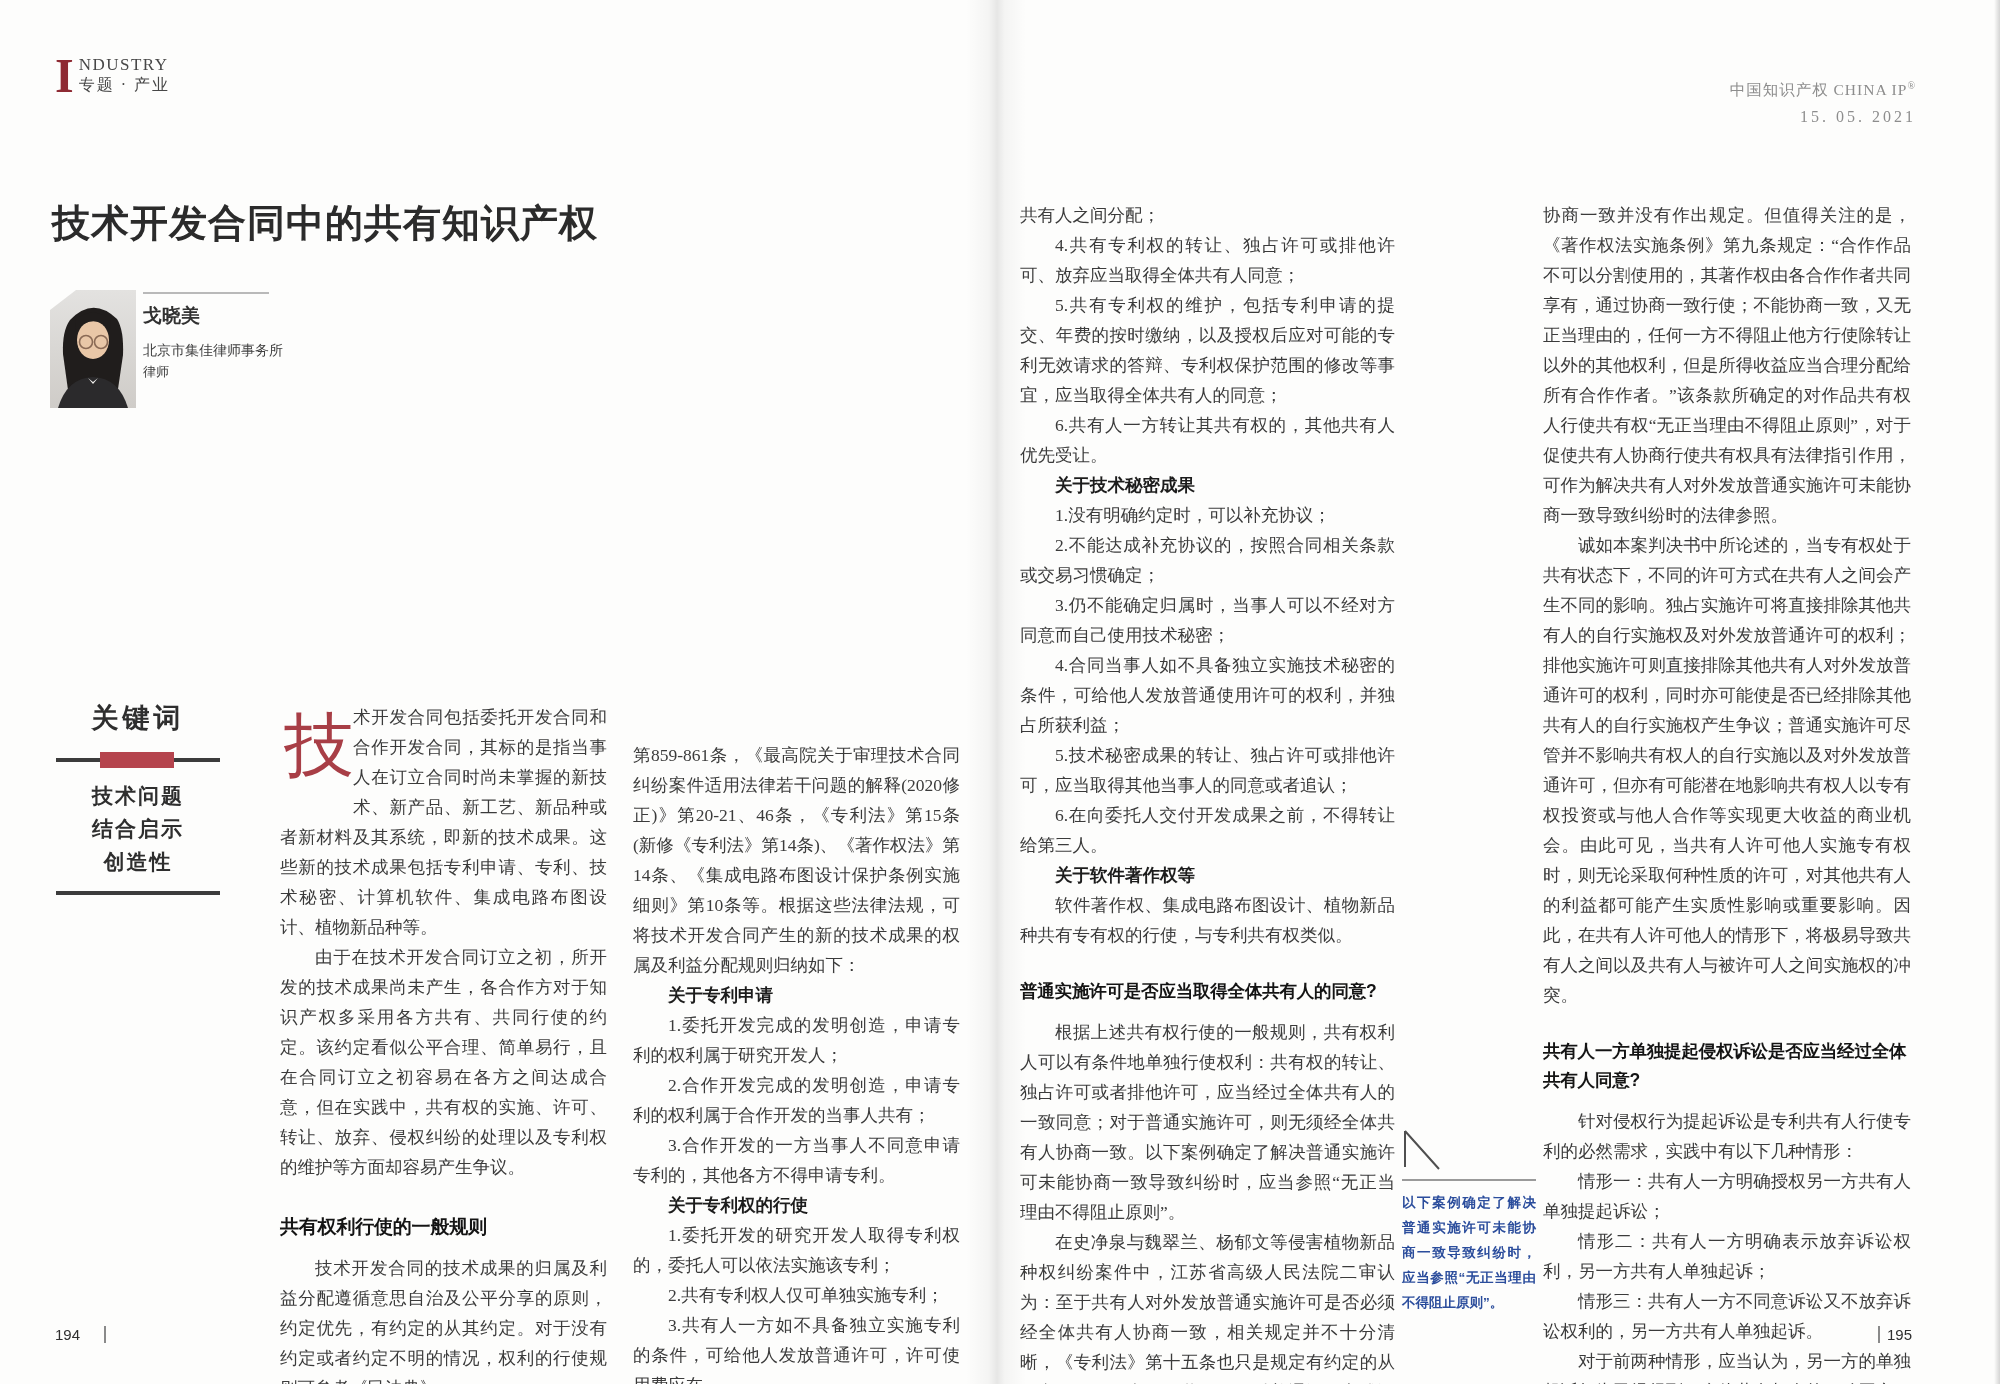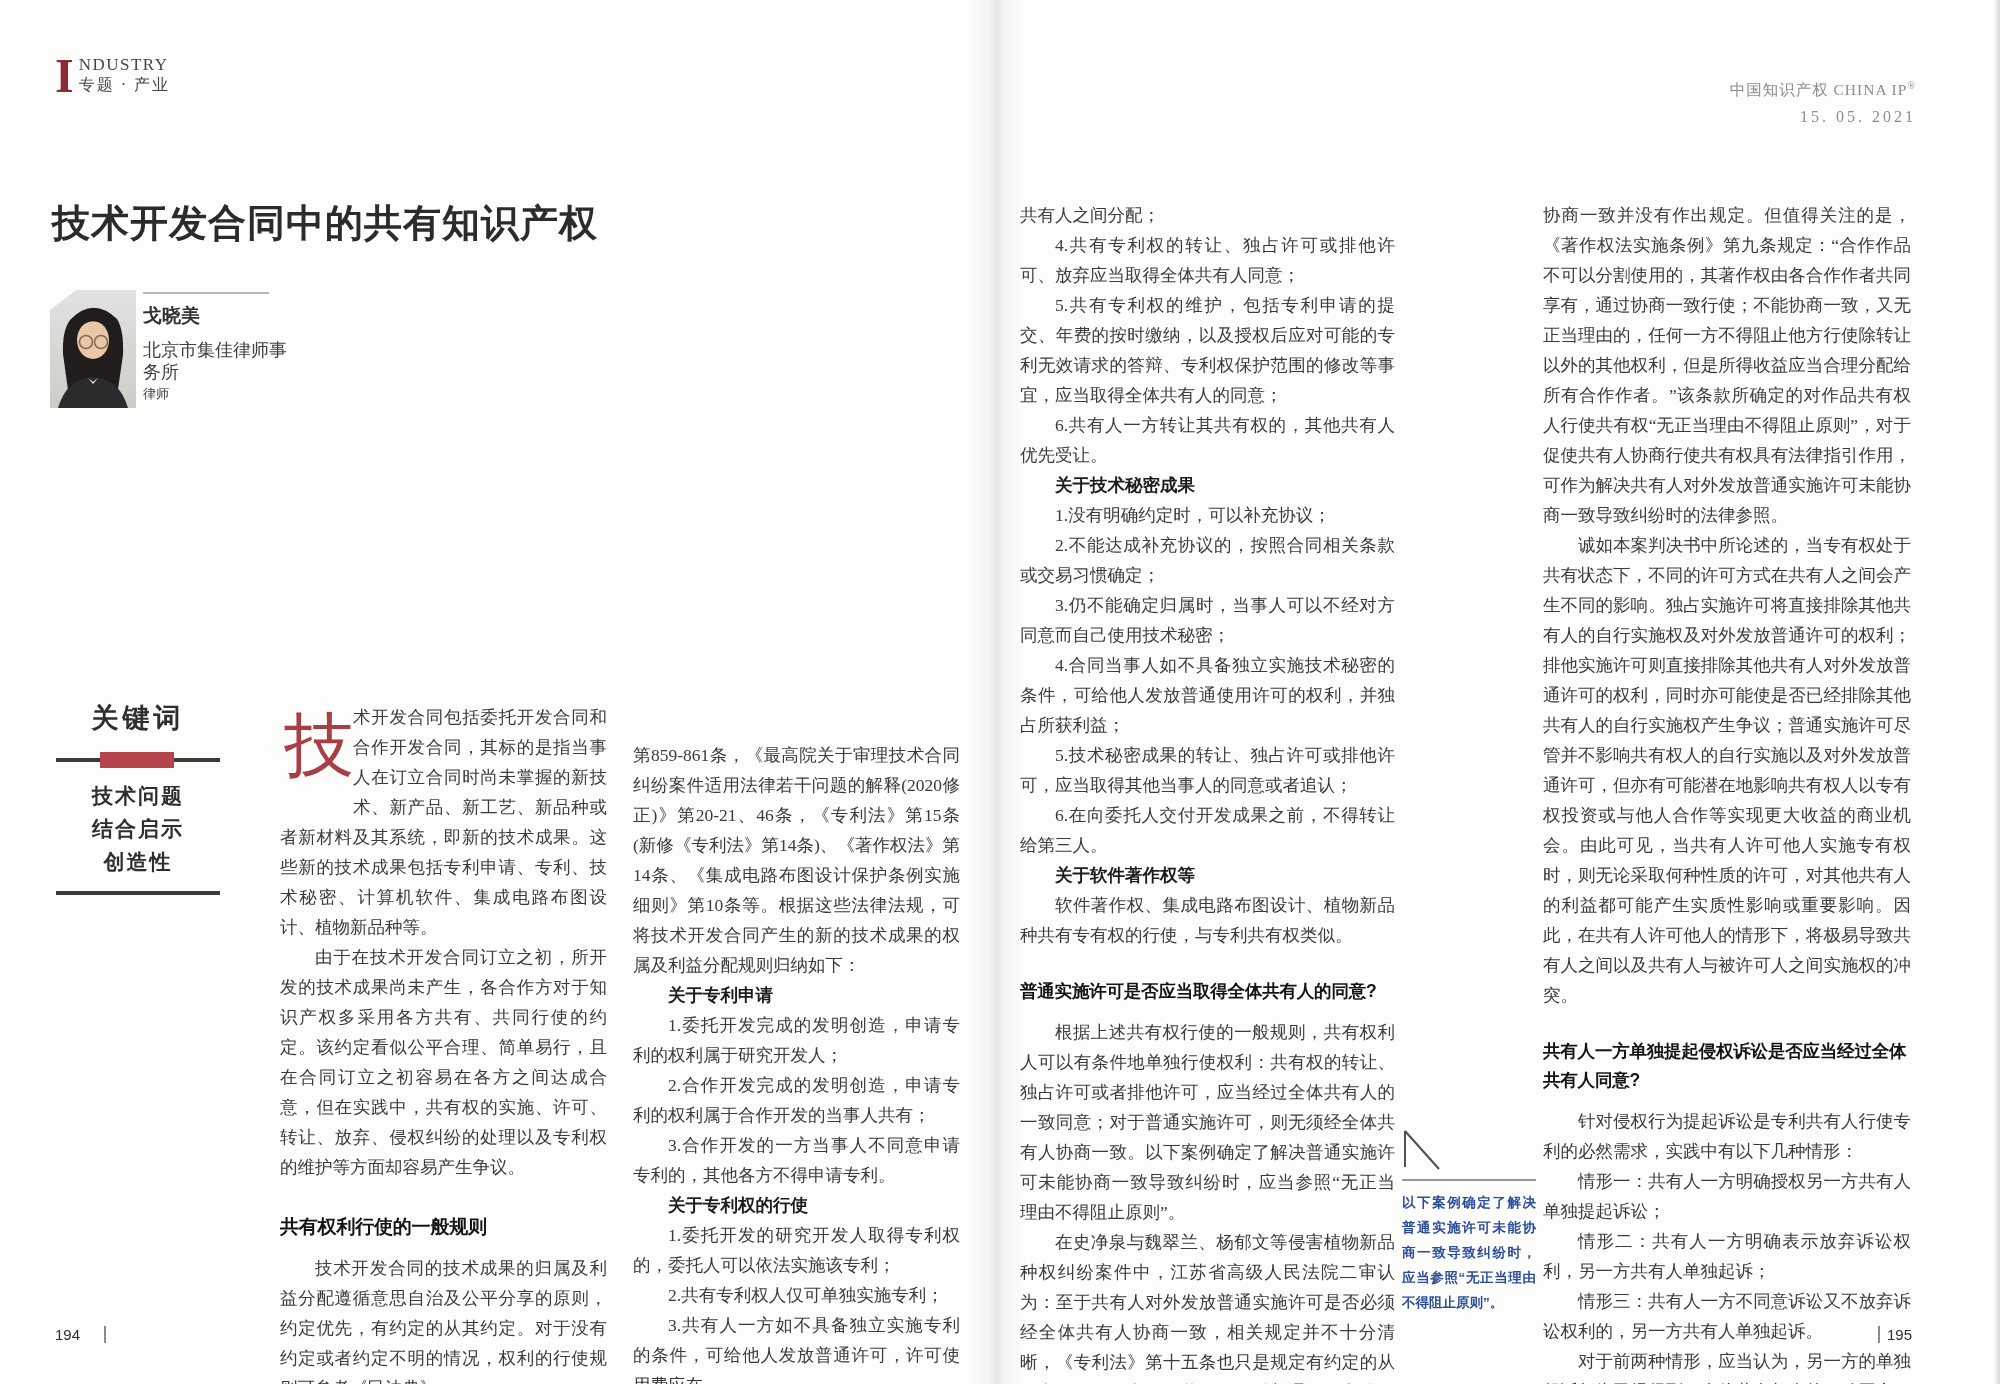--- a/index.html
+++ b/index.html
@@ -16,21 +16,21 @@
   .brand-name{display:block;font-size:17px;letter-spacing:1.5px;color:#474747;line-height:19px;}
   .brand-sub{display:block;font-size:16px;color:#474747;line-height:22px;letter-spacing:2px;}
   .title{position:absolute;left:52px;top:198px;margin:0;font-family:"Liberation Sans","DejaVu Sans",sans-serif;
          font-size:38px;font-weight:800;letter-spacing:1px;color:#2b2b2b;}
 
   
   .photo{position:absolute;left:50px;top:290px;}
   .author{position:absolute;left:143px;top:292px;width:150px;font-family:"Liberation Sans","DejaVu Sans",sans-serif;}
   .author-rule{width:126px;height:2px;background:#b9b9b9;}
   .author-name{margin-top:9px;font-size:19px;font-weight:700;color:#313131;}
-  .author-org{margin-top:10px;font-size:18px;color:#404040;line-height:22px;}
+  .author-org{margin-top:10px;font-size:14px;color:#404040;line-height:22px;}
   .author-role{font-size:13px;color:#404040;line-height:22px;}
 
   
   .kw{position:absolute;left:56px;top:700px;width:164px;text-align:center;}
   .kw-h{margin:0;font-size:27px;font-weight:700;letter-spacing:4px;color:#2e2e2e;}
   .kw-rule{position:relative;margin-top:16px;height:16px;}
   .kw-rule-line{position:absolute;left:0;right:0;top:6px;height:4px;background:#3c3c3c;}
   .kw-rule-red{position:absolute;left:44px;top:0;width:74px;height:16px;background:#b5444d;}
   .kw-item{margin:0;font-size:21px;line-height:33px;font-weight:700;color:#2e2e2e;letter-spacing:2px;}
   .kw-items{margin-top:12px;text-align:center;}

